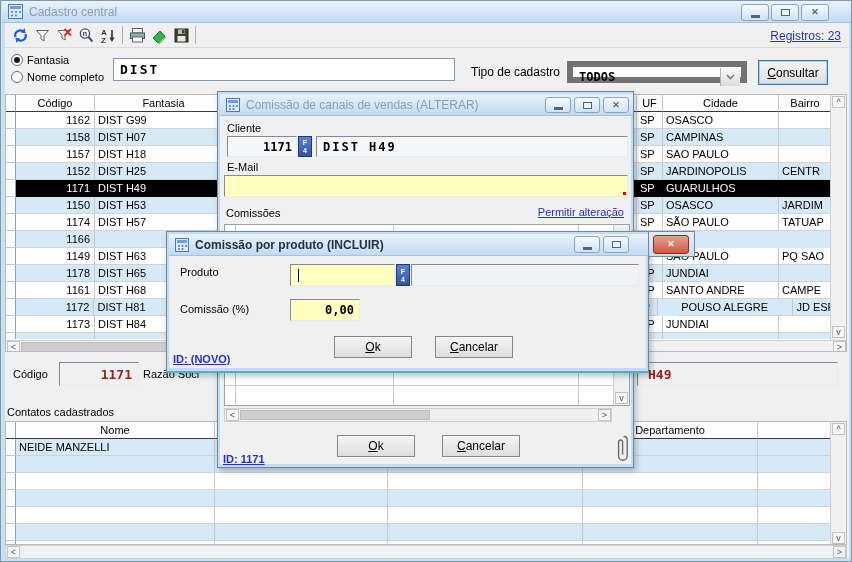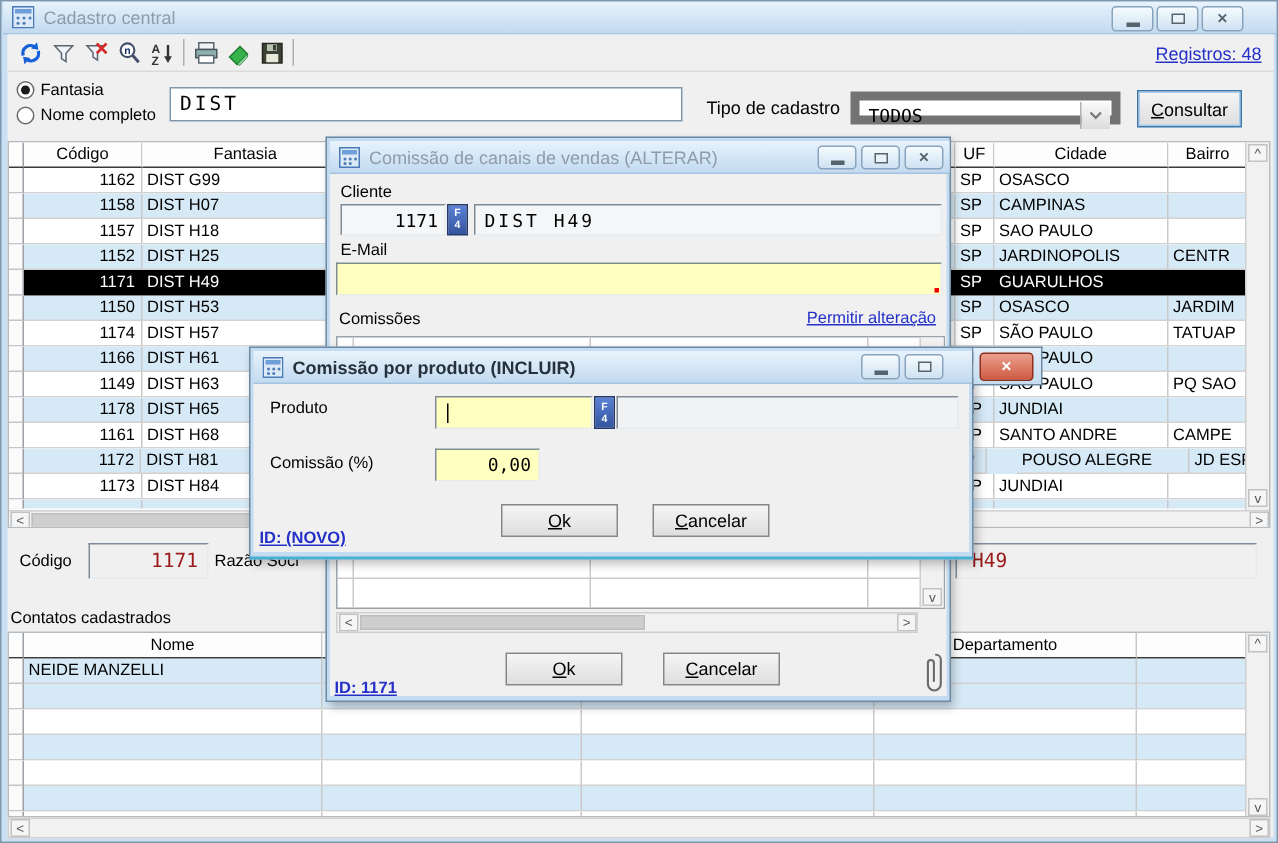--- a/index.html
+++ b/index.html
@@ -9,21 +9,21 @@
 .titlebar{background:linear-gradient(#e8f3fc,#c2daf0);border-bottom:1px solid #a6c3dd;display:flex;align-items:center;padding-left:6px}
 .wtitle{font-size:12px;color:#8d9cab;margin-left:6px;white-space:nowrap}
 .wtitle.active{color:#26313c;font-weight:600}
 .winbtn{display:flex;align-items:center;justify-content:center;background:linear-gradient(#f6fbfe,#cfe2f2);border:1px solid #89a4bc;border-radius:3px;color:#44525e;position:absolute}
 .minglyph{width:9px;height:3px;background:#55646f;margin-top:7px}
 .maxglyph{width:9px;height:7px;border:1px solid #55646f;background:#e9f2f9}
 .xglyph{font-size:9px;font-weight:bold;color:#55646f;line-height:1}
 .redbtn{background:linear-gradient(#eba08e,#cd5a42);border:1px solid #8e2f1e;color:#fff}
 .redbtn .xglyph{color:#fff}
 .link{color:#2430c8;text-decoration:underline;cursor:pointer}
-.sysval{font-family:"DejaVu Sans Mono",monospace;font-weight:normal;font-size:12px}
+.sysval{font-family:"DejaVu Sans Mono",monospace;font-weight:bold;font-size:12px}
 .sunken{border:1px solid;border-color:#7f8c98 #e6ebf0 #e6ebf0 #7f8c98;background:#f4f6f8}
 .yellow{background:#ffffc0 !important}
 .btn{background:linear-gradient(#f5f5f5,#dedede);border:1px solid #878787;font-size:12px;display:flex;align-items:center;justify-content:center;font-family:inherit;color:#000}
 .btn u{text-decoration:underline}
 .focusbtn{border:1px solid #3a77ad;box-shadow:inset 0 0 0 1px #a8cdea}
 .lbl{position:absolute;font-size:11px;white-space:nowrap}
 .gridpanel{position:absolute;background:#fff;border:1px solid #b4bcc2;overflow:hidden}
 .ghead-row,.grow{display:flex;background:#fff}
 .grow{overflow:hidden}
 .gsel{width:10px;flex:0 0 10px;background:#fbfbfb;border-right:1px solid #9aa0a6;border-bottom:1px solid #c6c6c6;height:17px}
@@ -132,21 +132,21 @@
       </div>
     <div class="tb-icon">
         <svg width="17" height="17">
           <rect x="2" y="2" width="13" height="13" fill="#3d4237" stroke="#23281f"></rect>
           <rect x="5" y="2.5" width="6.5" height="4.5" fill="#b8c4b0"></rect>
           <rect x="9" y="3" width="2" height="3.5" fill="#3d4237"></rect>
           <rect x="4.5" y="9" width="8" height="5.5" fill="#e7ead9"></rect>
         </svg>
       </div>
     <div class="tbsep"></div>
-    <span class="link abs" style="right:8px;top:6px;font-size:12px">Registros: 48</span>
+    <span class="link abs" style="right:8px;top:6px;font-size:12px">Registros: 23</span>
   </div>
 
   <div class="radio on" style="left:10px;top:53px"></div>
   <span class="lbl" style="left:26px;top:53px">Fantasia</span>
   <div class="radio" style="left:10px;top:70px"></div>
   <span class="lbl" style="left:26px;top:70px">Nome completo</span>
   <input class="abs sysval" style="left: 112px; top: 57px; width: 342px; height: 23px; border: 1px solid rgb(127, 152, 172); padding-left: 6px; font-size: 13px; letter-spacing: 2px; background: rgb(255, 255, 255);" value="DIST">
   <span class="lbl" style="left:470px;top:64px;font-size:12px">Tipo de cadastro</span>
   <div class="abs" style="left:566px;top:60px;width:180px;height:22px;border:6px solid #737373;background:#fff">
     <span class="sysval" style="position:absolute;left:6px;top:3px">TODOS</span>
@@ -230,21 +230,20 @@
           <div class="gcell ar" style="width: 79px;">1174</div>
           <div class="gcell" style="width: 138px;">DIST H57</div>
           <div class="gcell" style="width: 404px;"></div>
           <div class="gcell" style="width: 26px;">SP</div>
           <div class="gcell" style="width: 116px;">SÃO PAULO</div>
           <div class="gcell" style="width: 53px;">TATUAP</div>
         </div>
         <div class="grow alt">
           <div class="gsel"></div>
           <div class="gcell ar" style="width: 79px; padding-left: 36px;">1166</div>
-          <div class="gcell" style="width: 138px;">DIST H61</div>
           <div class="gcell" style="width: 404px;"></div>
           <div class="gcell" style="width: 26px;">SP</div>
           <div class="gcell" style="width: 116px;">SAO PAULO</div>
           <div class="gcell" style="width: 53px;"></div>
         </div>
         <div class="grow">
           <div class="gsel"></div>
           <div class="gcell ar" style="width: 79px;">1149</div>
           <div class="gcell" style="width: 138px;">DIST H63</div>
           <div class="gcell" style="width: 404px;"></div>

